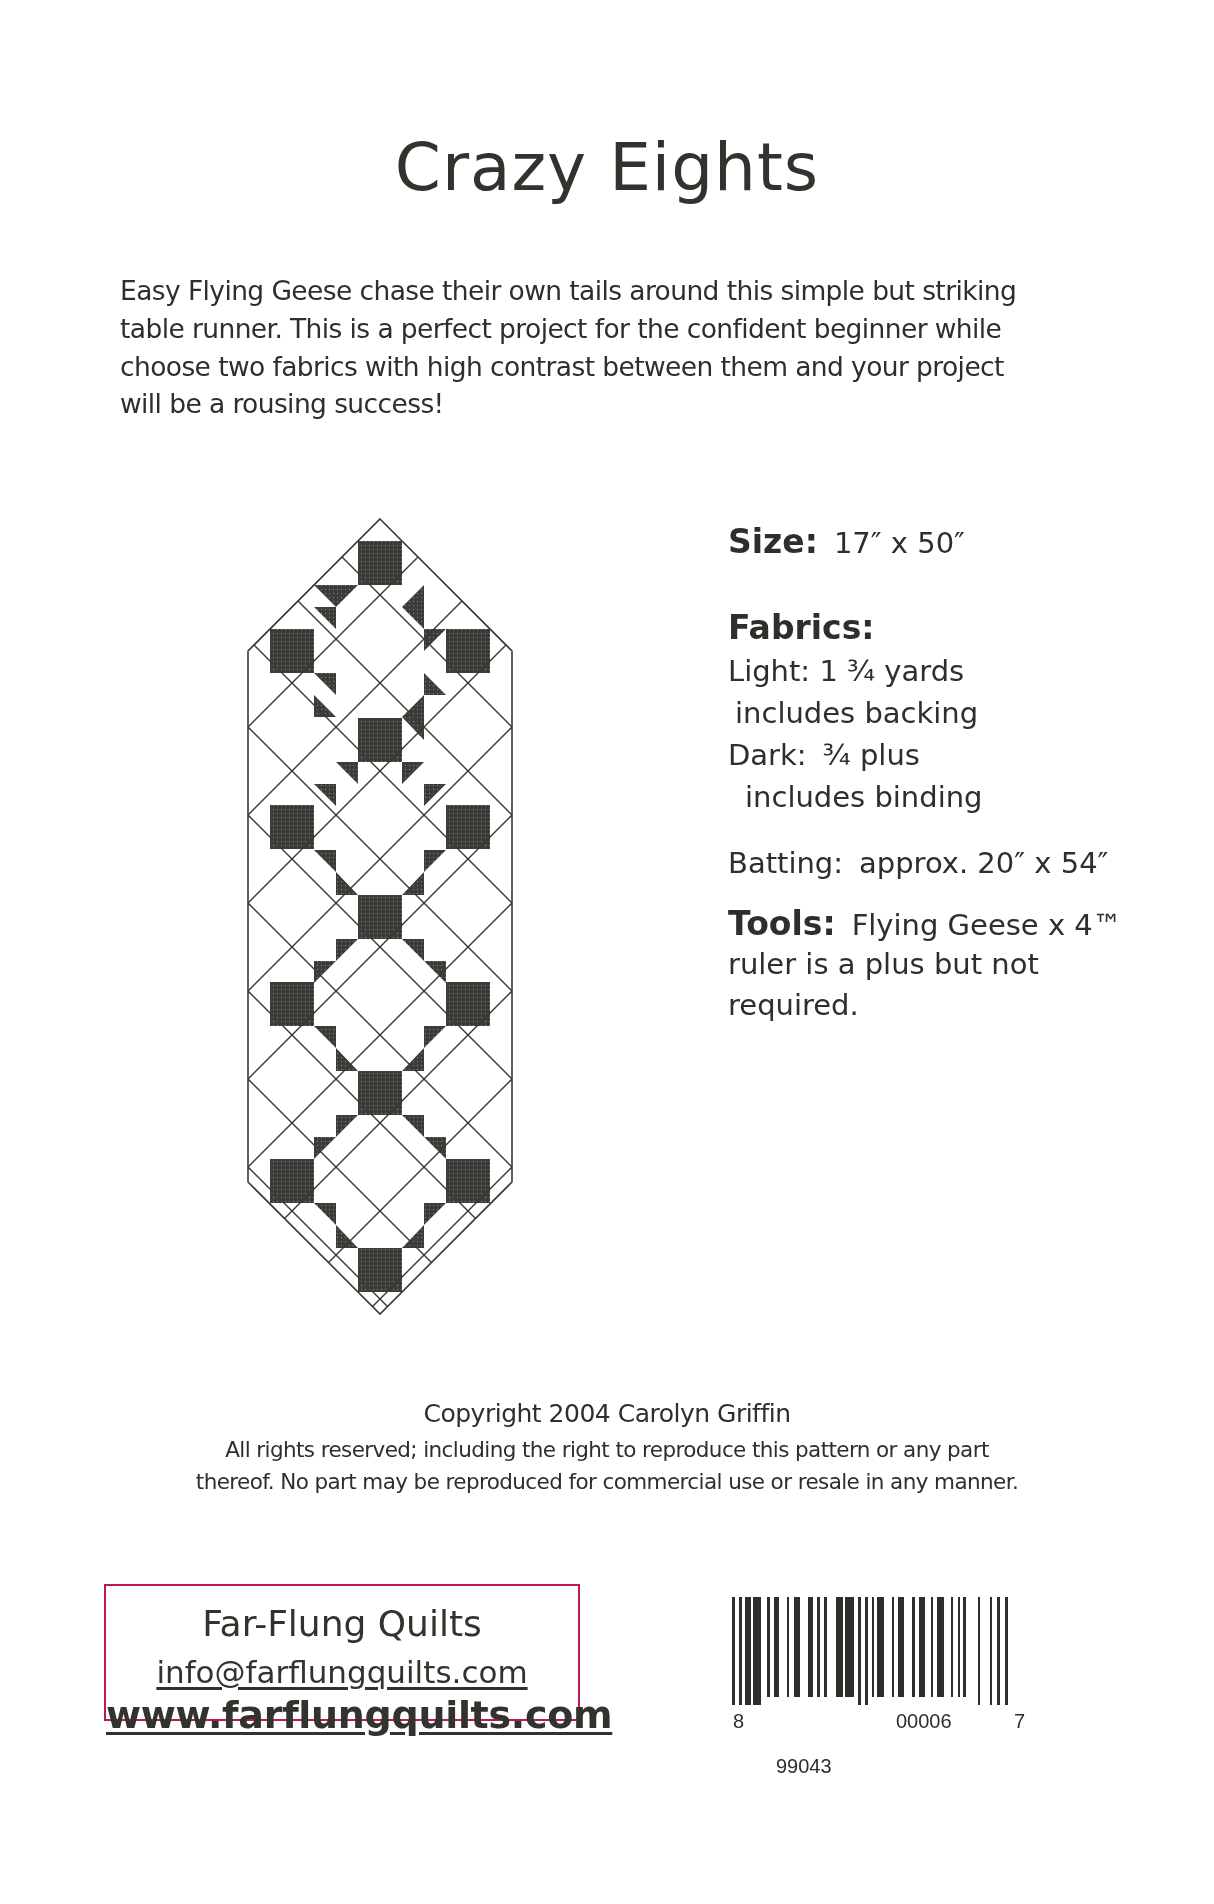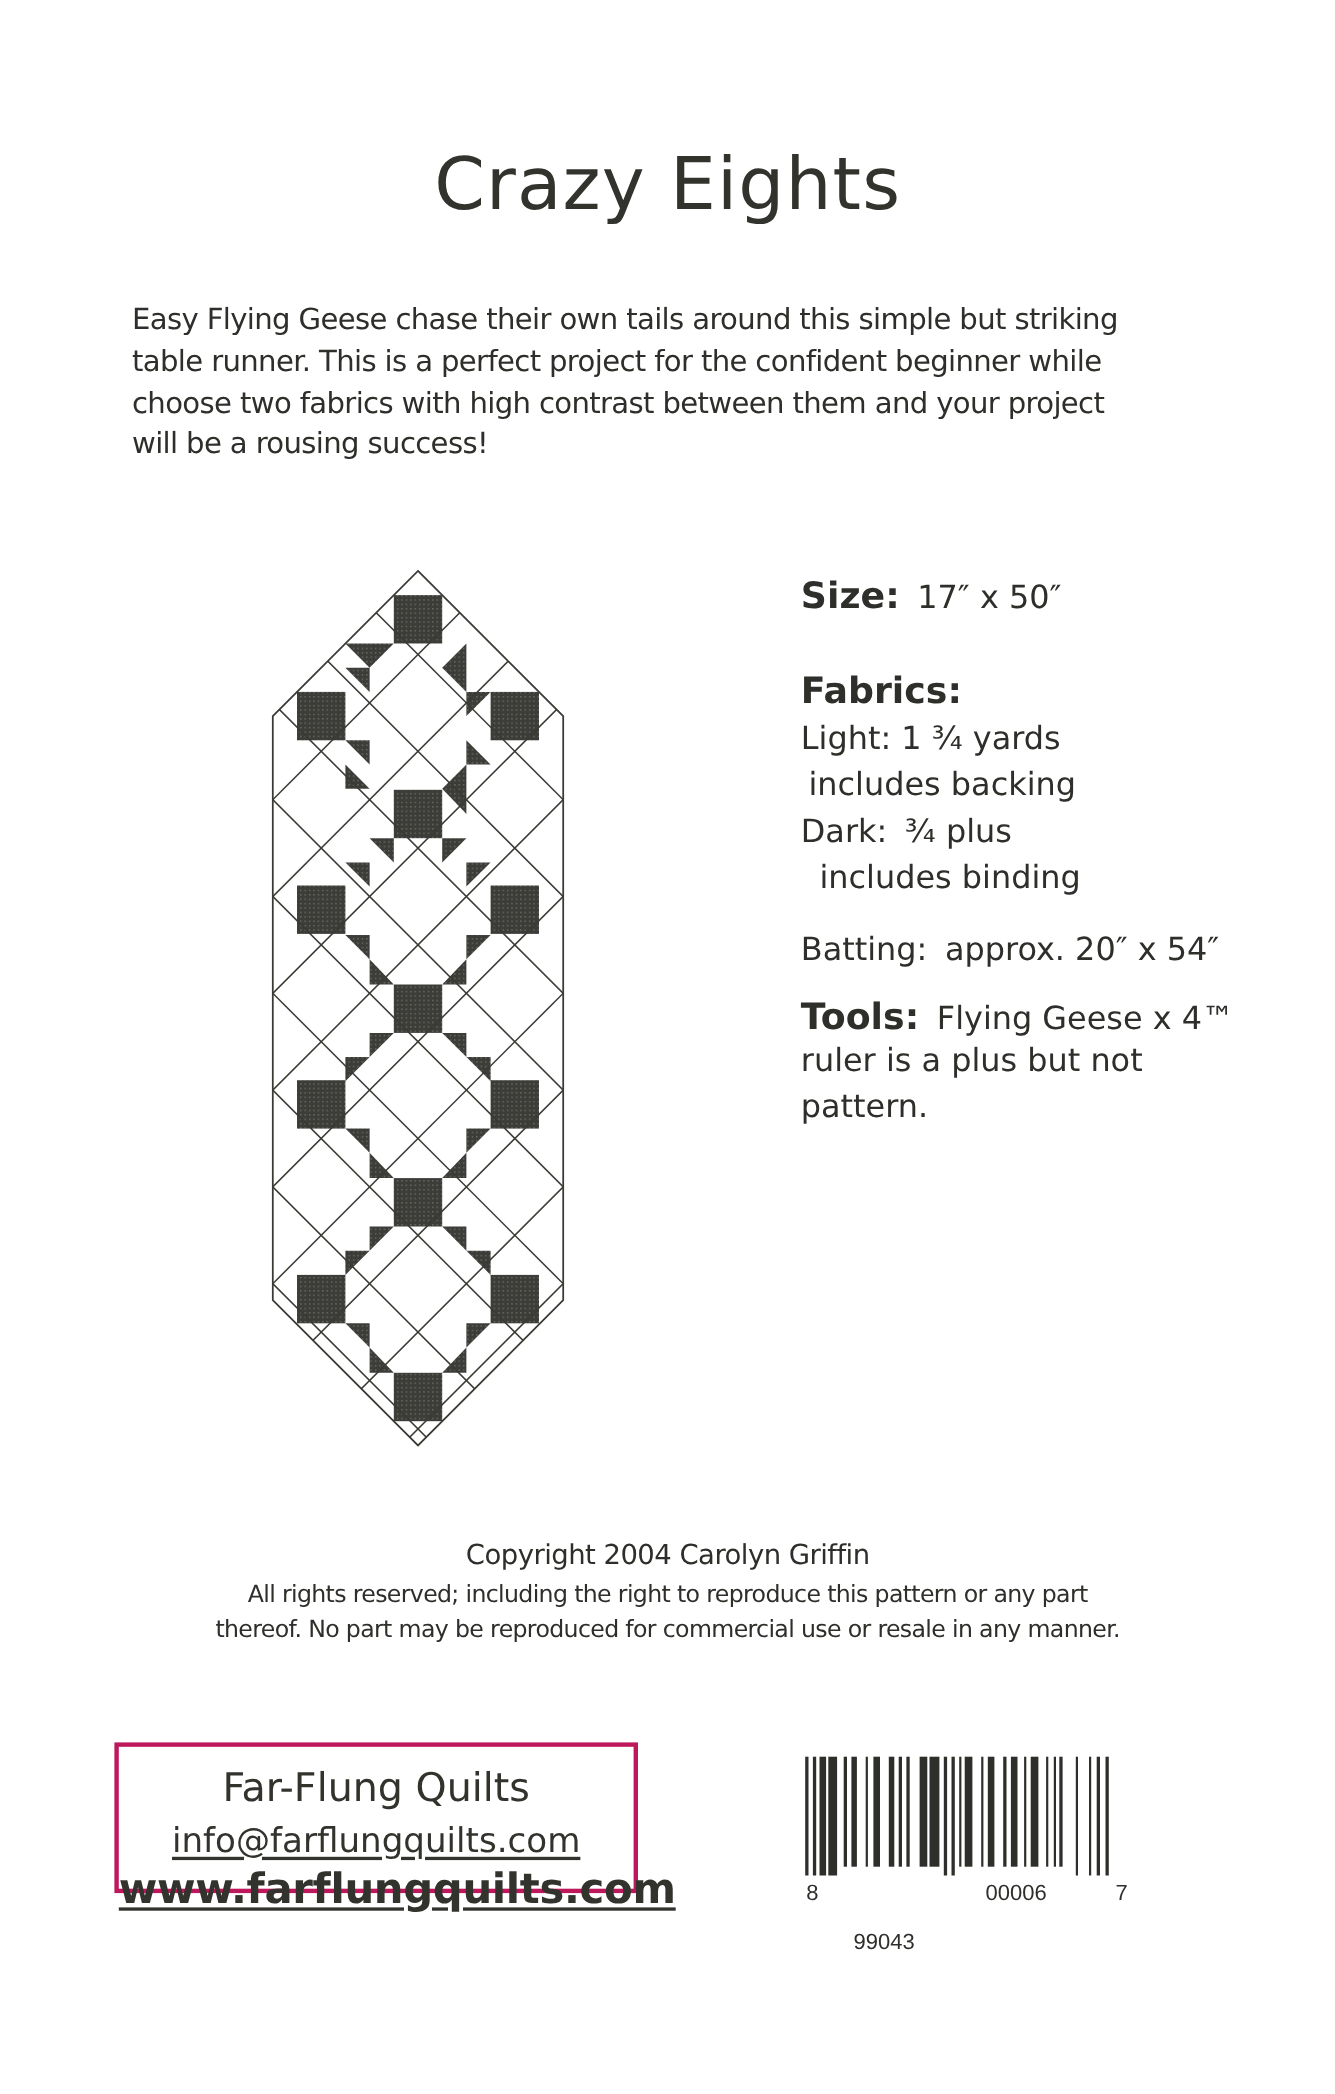--- a/index.html
+++ b/index.html
@@ -12,21 +12,21 @@
     .spec-line { position: absolute; left: 15px; white-space: nowrap; line-height: 40px; }
     .spec-head { font-weight: bold; font-size: 33px; }
     .indent1 { left: 22px; }
     .indent2 { left: 32px; }
     .gap { display: inline-block; width: 16px; }
     .copyright { left: 0; width: 1214px; text-align: center; top: 1398px; font-size: 25px; line-height: 32px; letter-spacing: -0.5px; }
     .rights { left: 0; width: 1214px; text-align: center; top: 1434px; font-size: 21.5px; line-height: 32px; letter-spacing: -0.6px; }
     .rights span { display: block; white-space: nowrap; }
     .rights .r1 { padding-left: 0px; }
     .rights .r2 { padding-left: 0px; }
-    .logo-box { left: 104px; top: 1584px; width: 476px; height: 137px; border: 4px solid #be185d; box-sizing: border-box; text-align: center; }
+    .logo-box { left: 104px; top: 1584px; width: 476px; height: 137px; border: 2px solid #be185d; box-sizing: border-box; text-align: center; }
     .logo-name { position: absolute; left: 0; width: 100%; top: 16px; font-size: 36px; line-height: 44px; color: #33332e; }
     .logo-email { position: absolute; left: 0; width: 100%; top: 66px; font-size: 31px; line-height: 40px; text-decoration: underline; text-underline-offset: 4px; color: #33332e; }
     .logo-web { position: absolute; left: 0; width: 100%; top: 109px; font-size: 38px; line-height: 40px; font-weight: bold; text-decoration: underline; text-underline-offset: 4px; color: #33332e; letter-spacing: -0.3px; }
     .barcode { left: 726px; top: 1592px; width: 300px; height: 150px; }
     .bc-digits { position: absolute; top: 118px; font-family: "Liberation Sans", sans-serif; font-size: 20px; color: #2e2e2a; }
     .quilt { left: 240px; top: 510px; }
   </style>
 </head>
 <body>
 
@@ -155,21 +155,21 @@
     <span>Dark:</span><span class="gap"></span><span>¾ plus</span>
   </div>
   <div class="spec-line indent2" style="top:777px;">includes binding</div>
   <div class="spec-line" style="top:819px;margin-top:24px;">
     <span>Batting:</span><span class="gap"></span><span>approx. 20″ x 54″</span>
   </div>
   <div class="spec-line" style="top:904px;">
     <span class="spec-head">Tools:</span><span class="gap"></span><span>Flying Geese x 4™</span>
   </div>
   <div class="spec-line" style="top:944px;">ruler is a plus but not</div>
-  <div class="spec-line" style="top:985px;">pattern.</div>
+  <div class="spec-line" style="top:985px;">required.</div>
 </div>
 
 <div class="abs copyright">Copyright 2004 Carolyn Griffin</div>
 <div class="abs rights">
   <span class="r1">All rights reserved; including the right to reproduce this pattern or any part</span>
   <span class="r2">thereof.  No part may be reproduced for commercial use or resale in any manner.</span>
 </div>
 
 <div class="abs logo-box">
   <div class="logo-name">Far-Flung Quilts</div>

